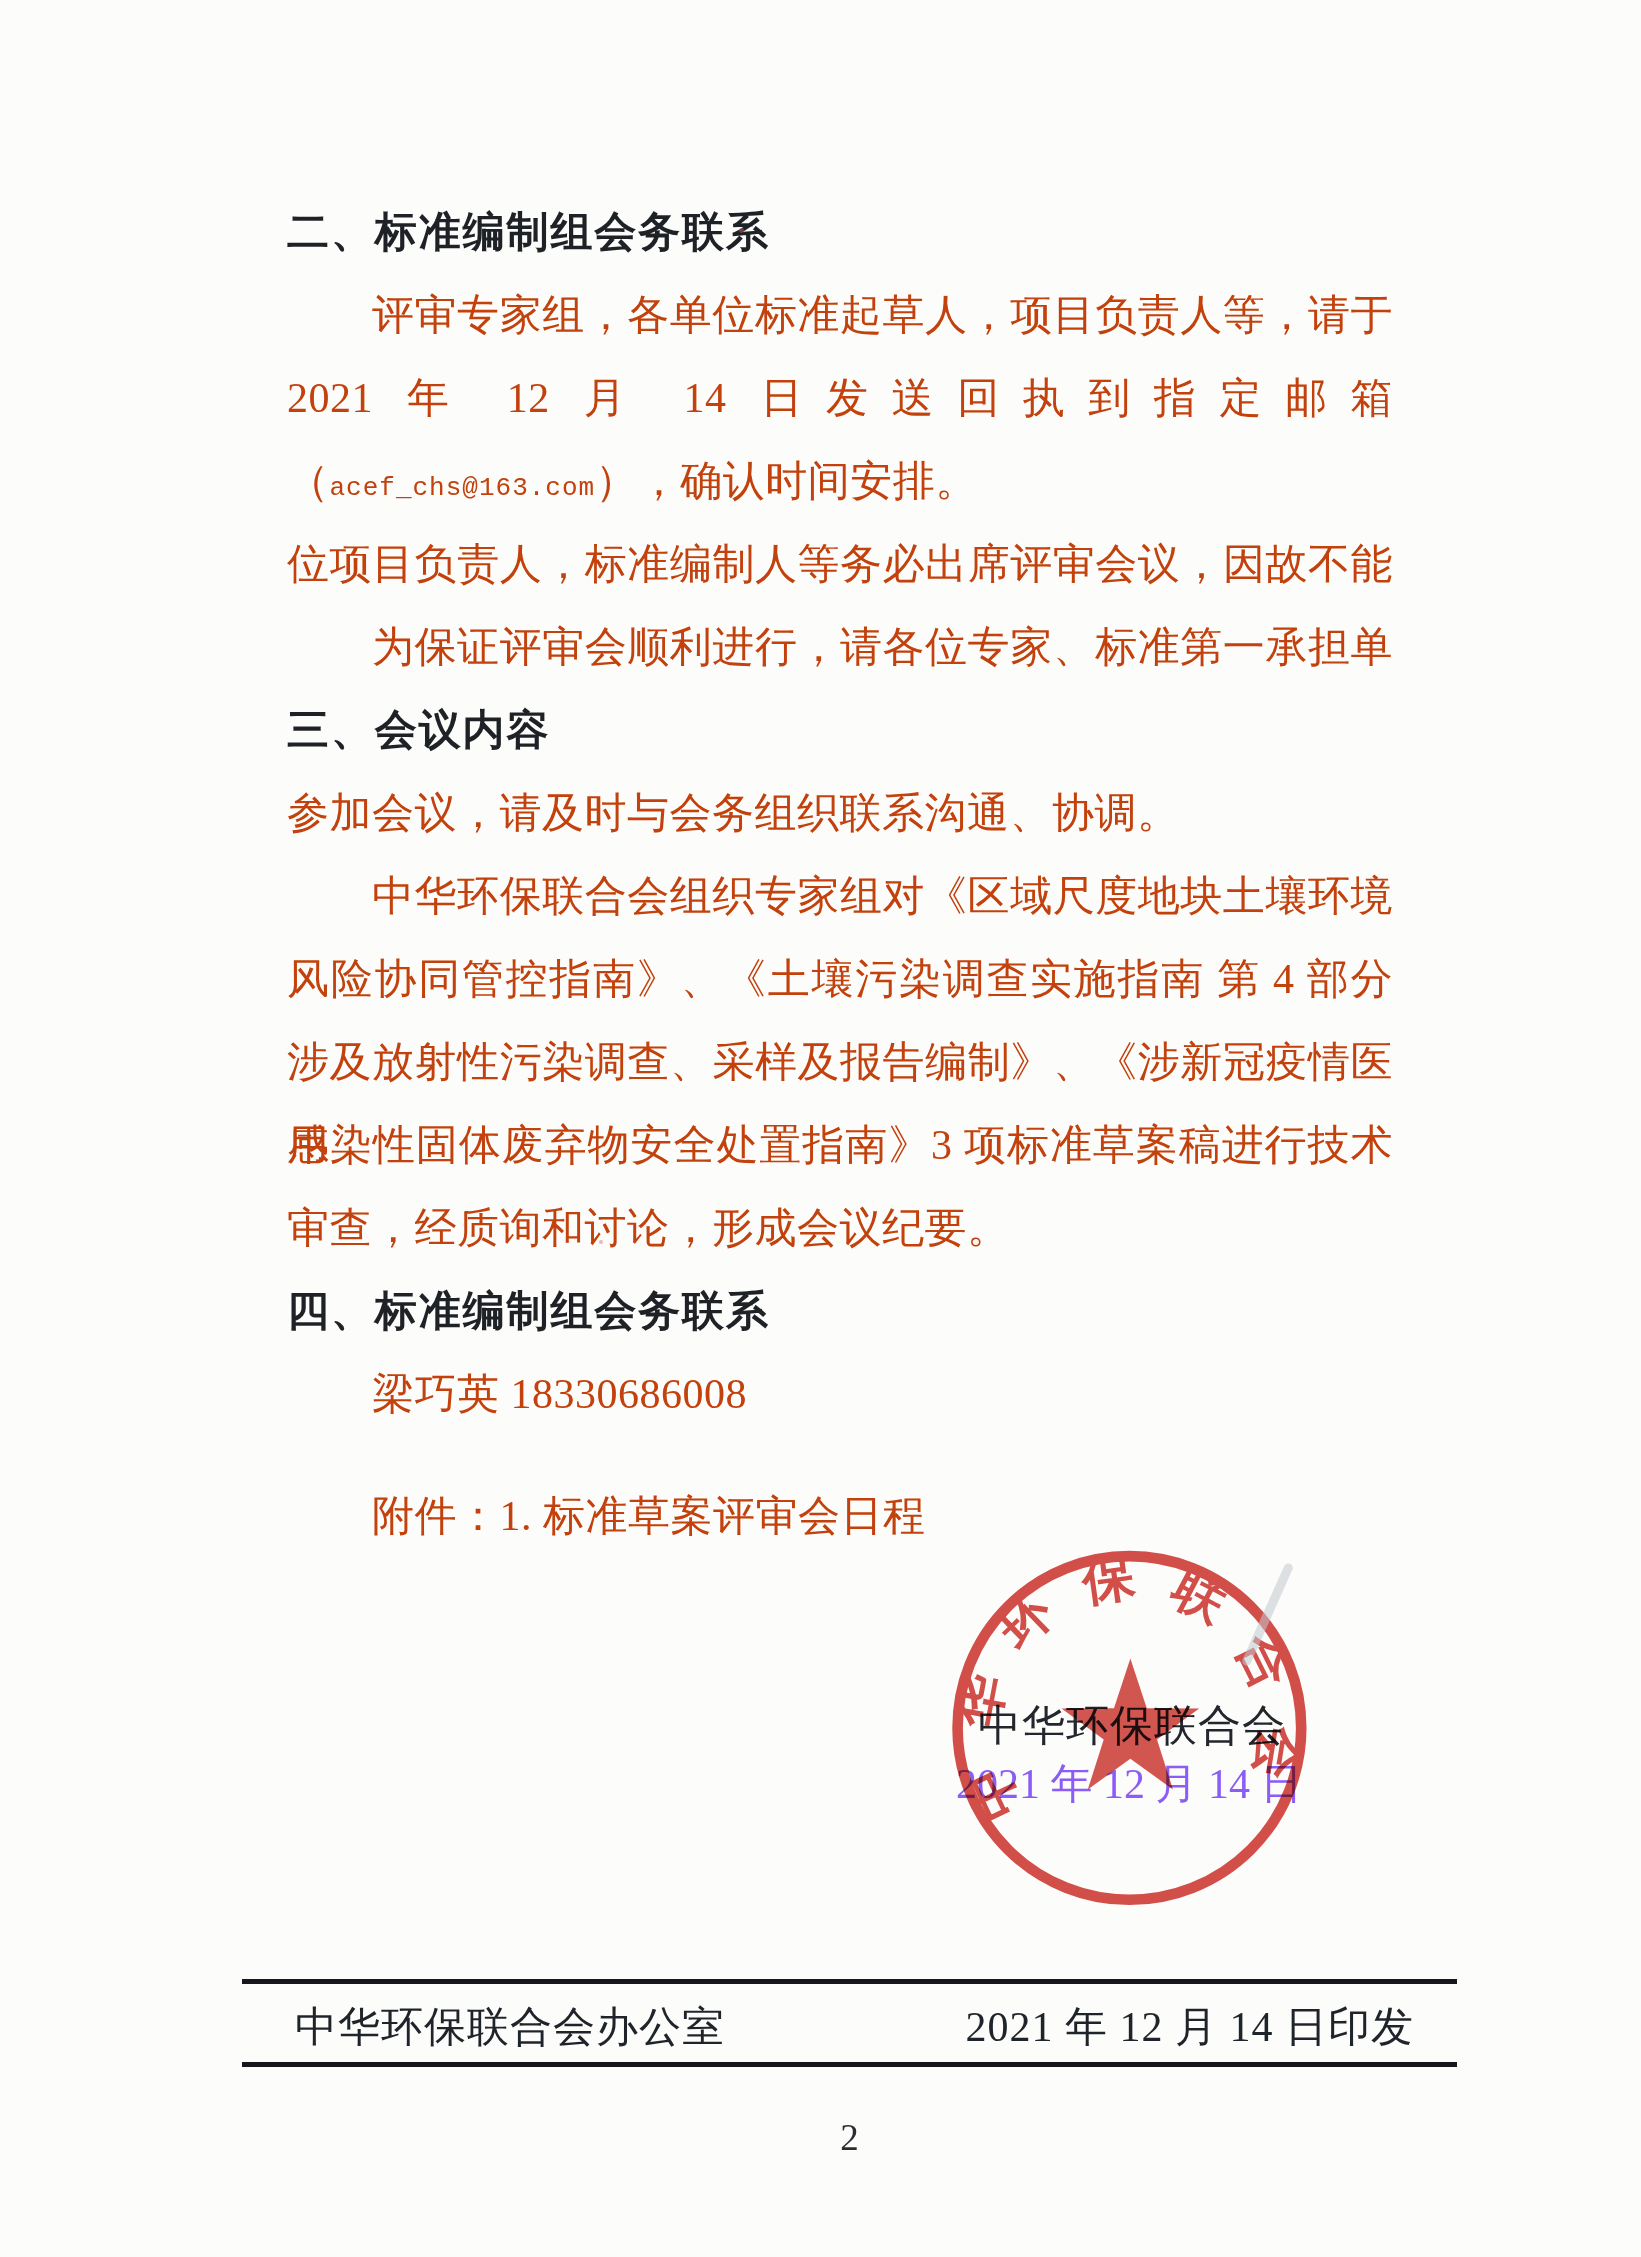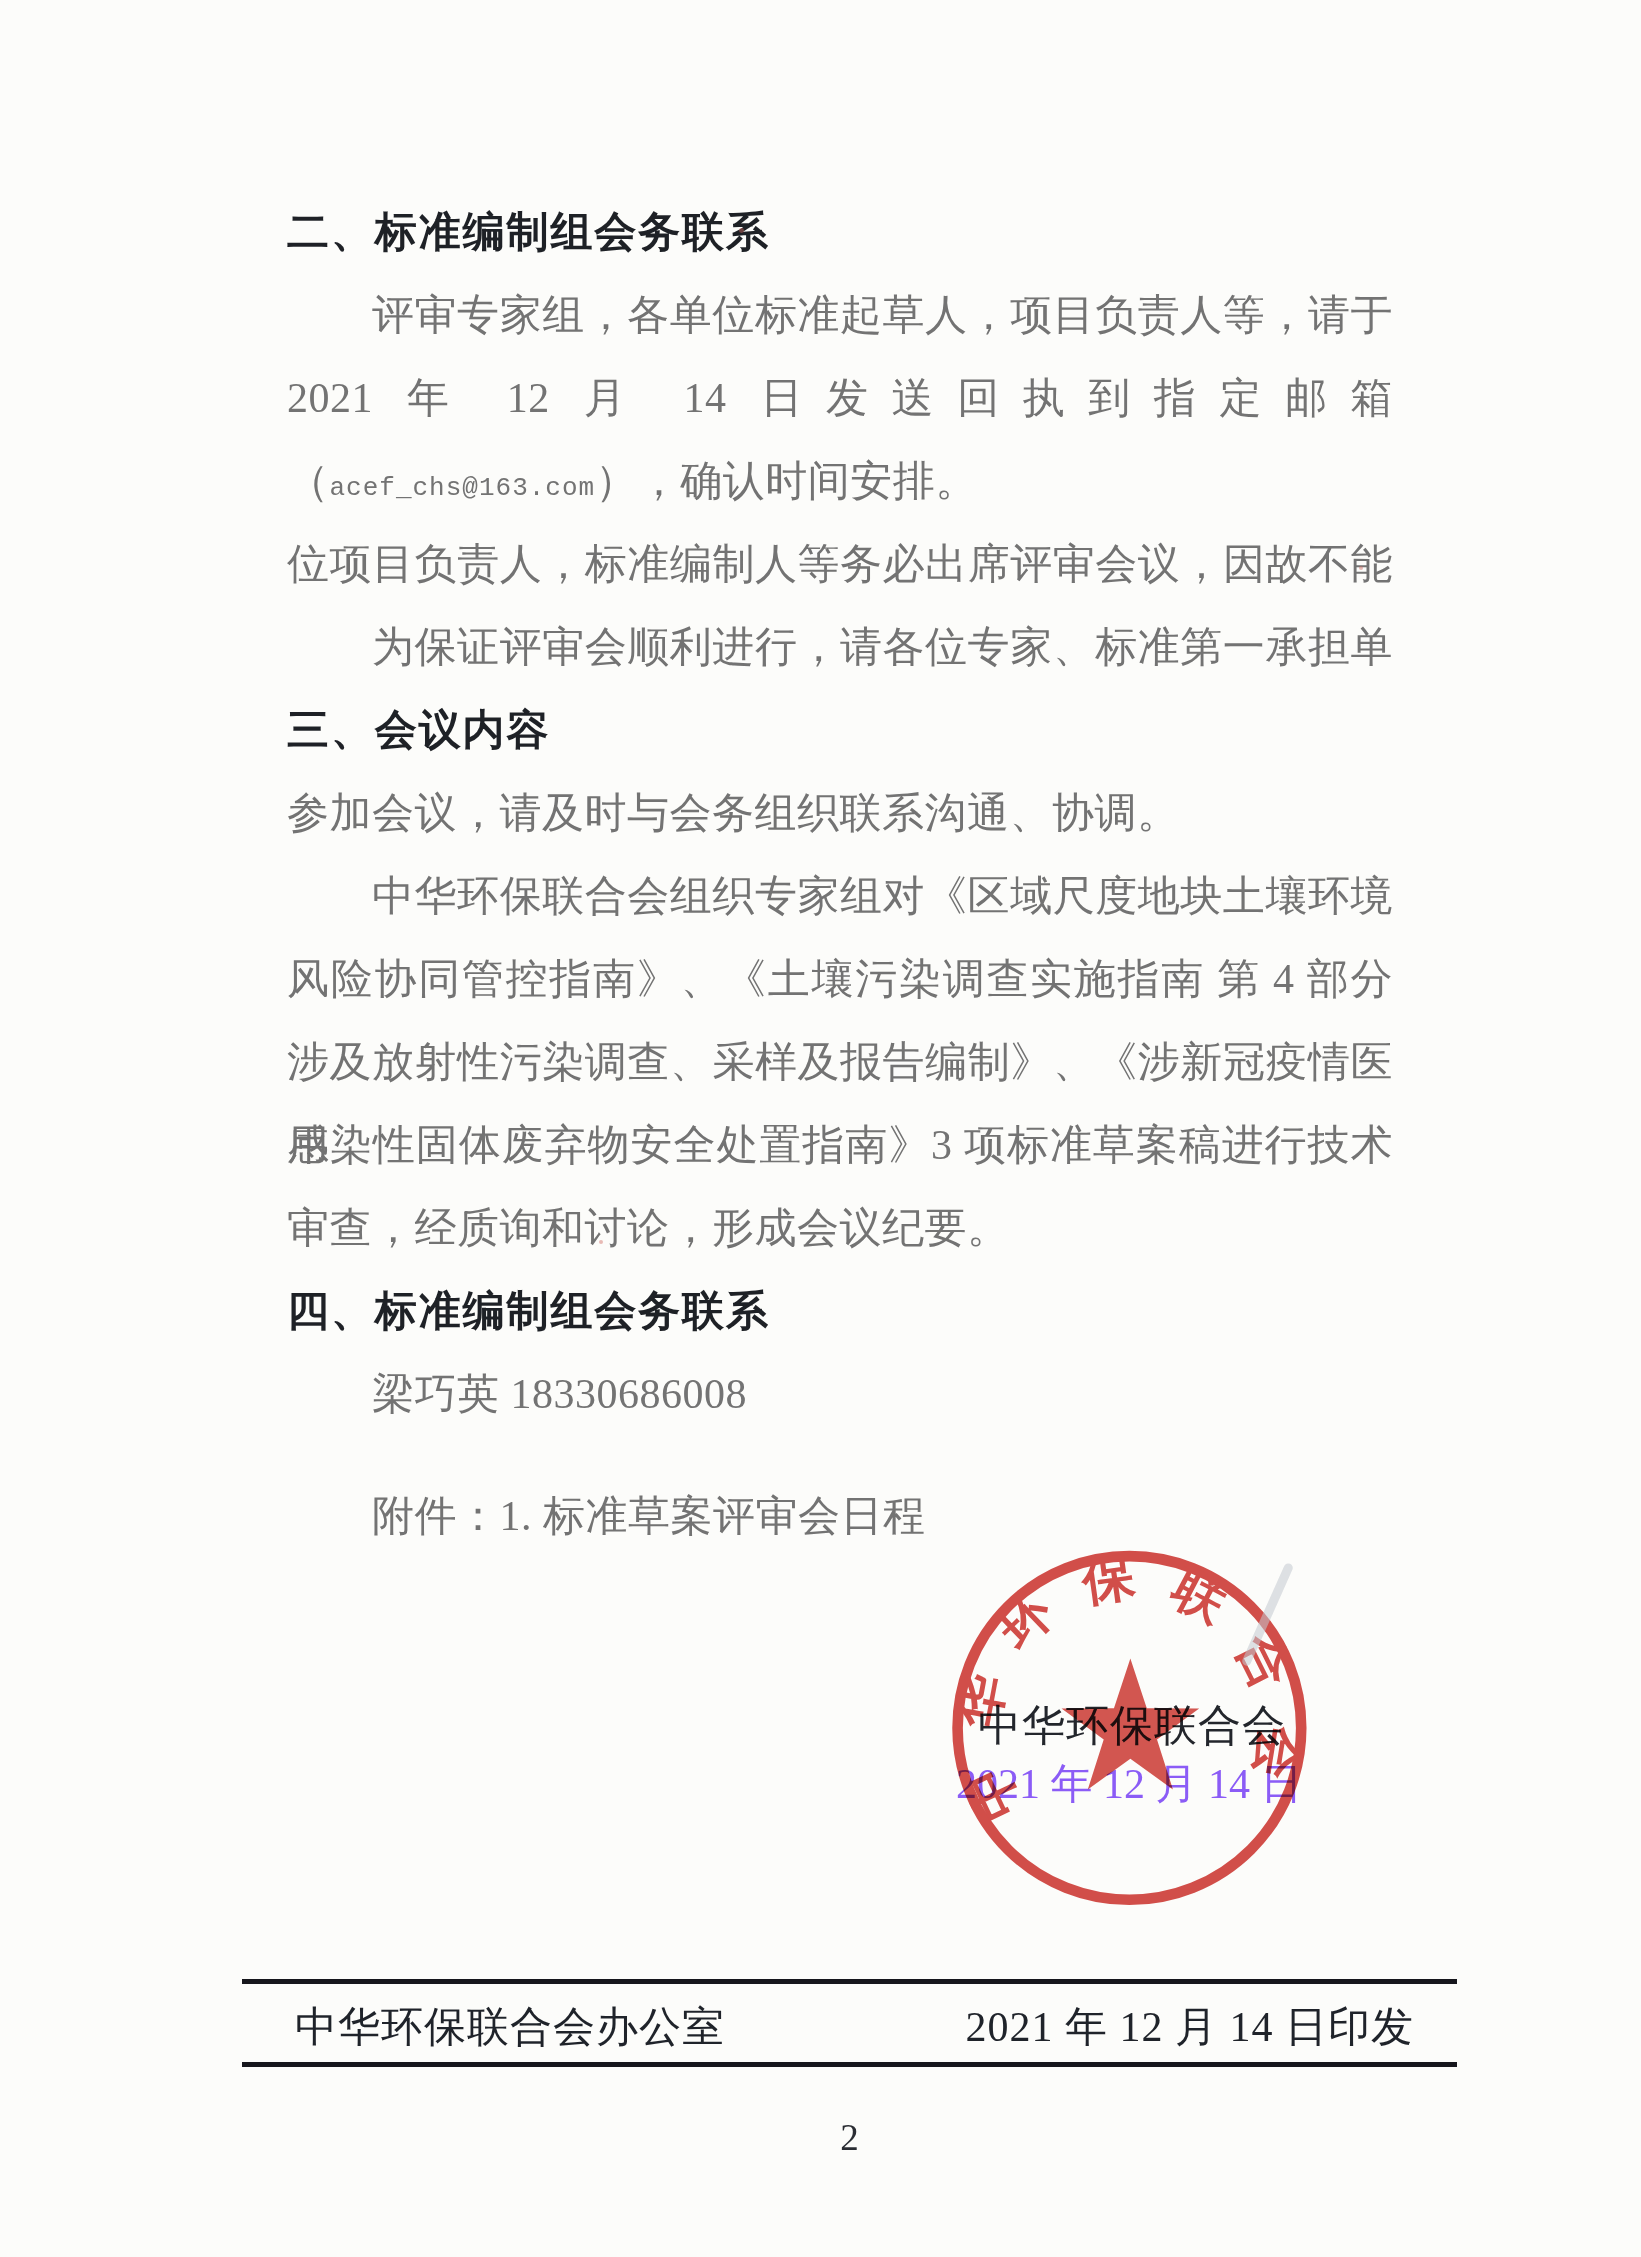--- a/index.html
+++ b/index.html
@@ -16,21 +16,21 @@
   .content{
     position:absolute;
     left:287px; top:191px;
     width:1106px;
   }
   .ln{
     font-size:42px;
     line-height:83px;
     height:83px;
     white-space:nowrap;
-    color:#737373;
+    color:#c2410c;
     letter-spacing:0.5px;
   }
   .ln.just{
     white-space:normal;
     text-align:justify;
     text-align-last:justify;
     text-justify:inter-character;
   }
   .ln.ind{ padding-left:85px; }
   .ln.just.ind{ padding-left:85px; }

